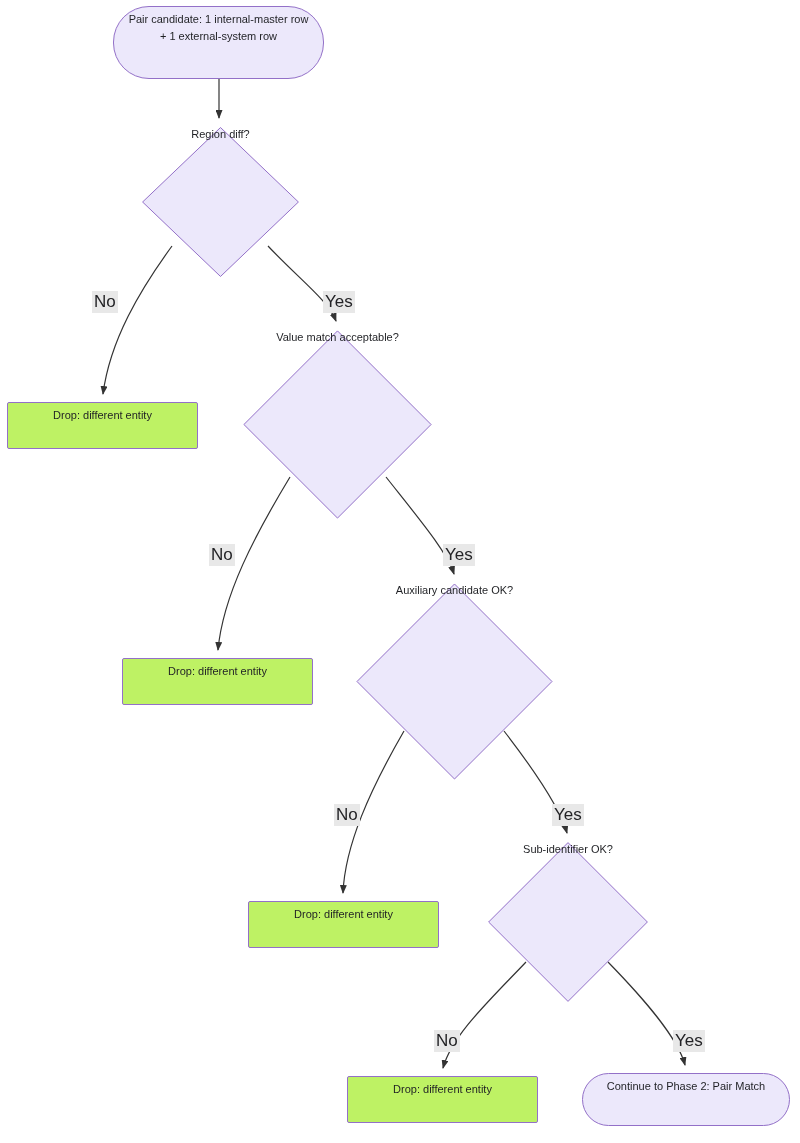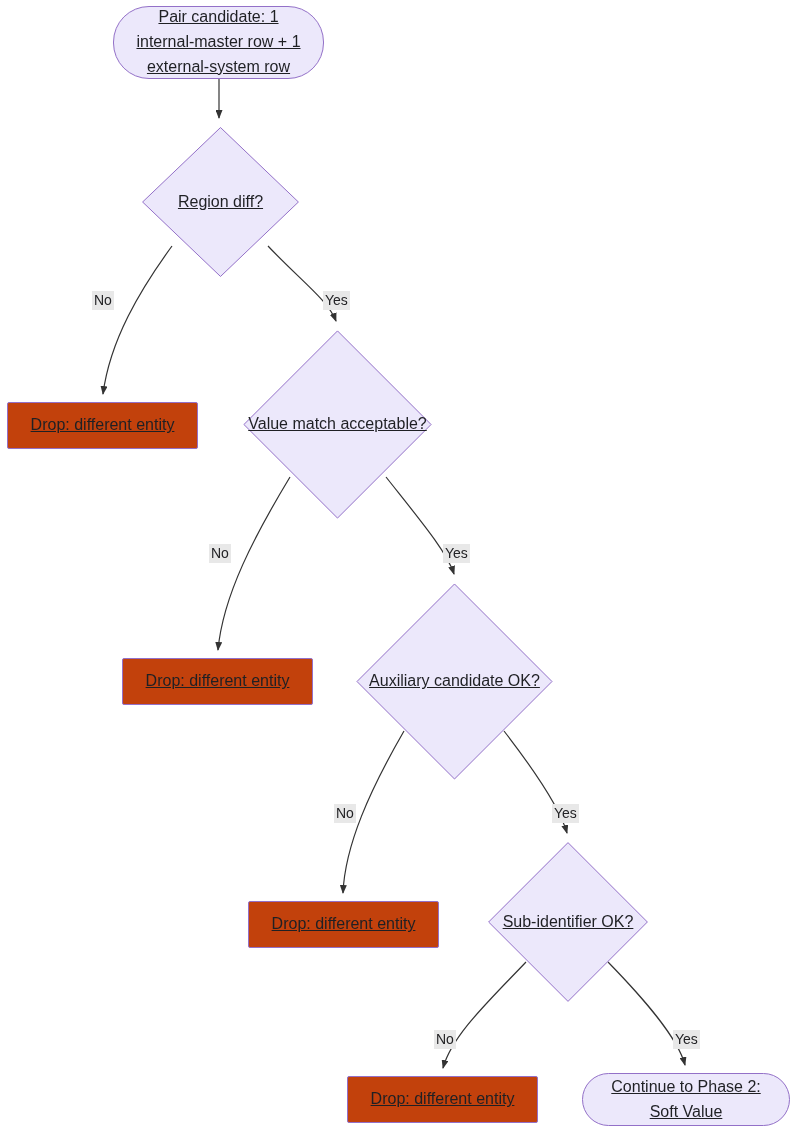--- a/index.html
+++ b/index.html
@@ -21,37 +21,35 @@
     position: absolute;
     left: 0;
     top: 0;
     width: 800px;
     height: 1143px;
   }
   .node {
     position: absolute;
     box-sizing: border-box;
     display: flex;
-    align-items: center;
     justify-content: center;
     text-align: center;
     color: #1f2024;
-    font-size: 16px;
+    font-size: 11px;
     line-height: 1.55;
     z-index: 3;
-    text-decoration: underline;
   }
   .node-terminal {
     background: #ece8fb;
     border: 1.3px solid #9370c8;
     border-radius: 36px;
     padding: 4px 14px;
   }
   .node-process {
-    background: #c2410c;
+    background: #bef264;
     border: 1.3px solid #9370c8;
     border-radius: 2px;
     padding: 4px 10px;
   }
   .node-decision {
     background: transparent;
     border: none;
   }
   .node-decision .diamond-shape {
     position: absolute;
@@ -64,21 +62,21 @@
   .node-decision .diamond-label {
     position: relative;
     z-index: 2;
     white-space: nowrap;
     padding: 0 4px;
   }
   .edge-label {
     position: absolute;
     background: #e8e8e8;
     color: #232326;
-    font-size: 14px;
+    font-size: 17px;
     line-height: 1.2;
     padding: 1px 2px;
     white-space: nowrap;
     z-index: 4;
   }
 </style>
 </head>
 <body>
 
 <div id="flowchart-canvas">
@@ -151,21 +149,21 @@
       <polygon points="50,1 99,50 50,99 1,50" fill="#ece8fb" stroke="#9370c8" stroke-width="1" vector-effect="non-scaling-stroke"></polygon>
     </svg>
     <span class="diamond-label">Sub-identifier OK?</span>
   </div>
 
   <div class="node node-process" style="left:347px; top:1076px; width:191px; height:47px;">
     <span>Drop: different entity</span>
   </div>
 
   <div class="node node-terminal" style="left:582px; top:1073px; width:208px; height:53px;">
-    <span>Continue to Phase 2: Soft Value</span>
+    <span>Continue to Phase 2: Pair Match</span>
   </div>
 
   <div class="edge-label" style="left:92px; top:291px;">No</div>
 
   <div class="edge-label" style="left:323px; top:291px;">Yes</div>
 
   <div class="edge-label" style="left:209px; top:544px;">No</div>
 
   <div class="edge-label" style="left:443px; top:544px;">Yes</div>
 

